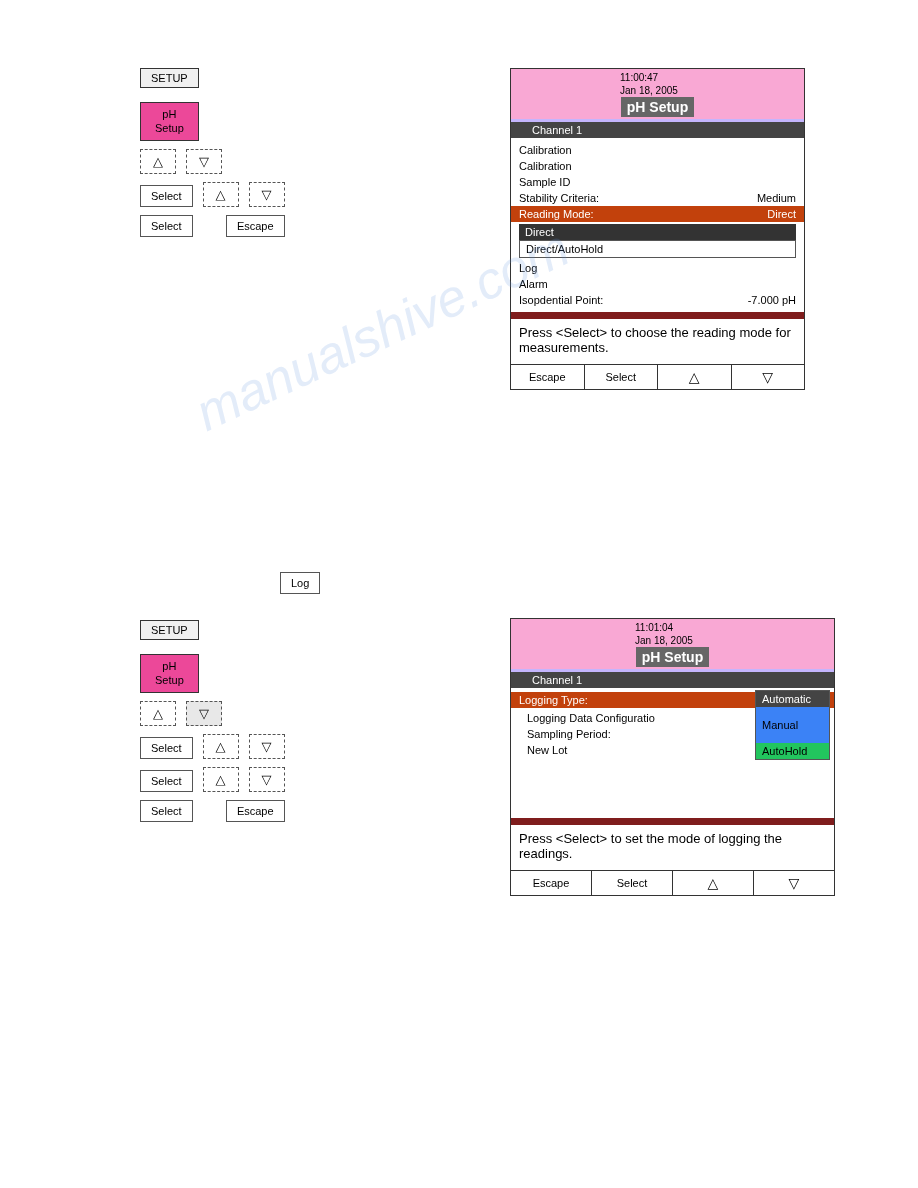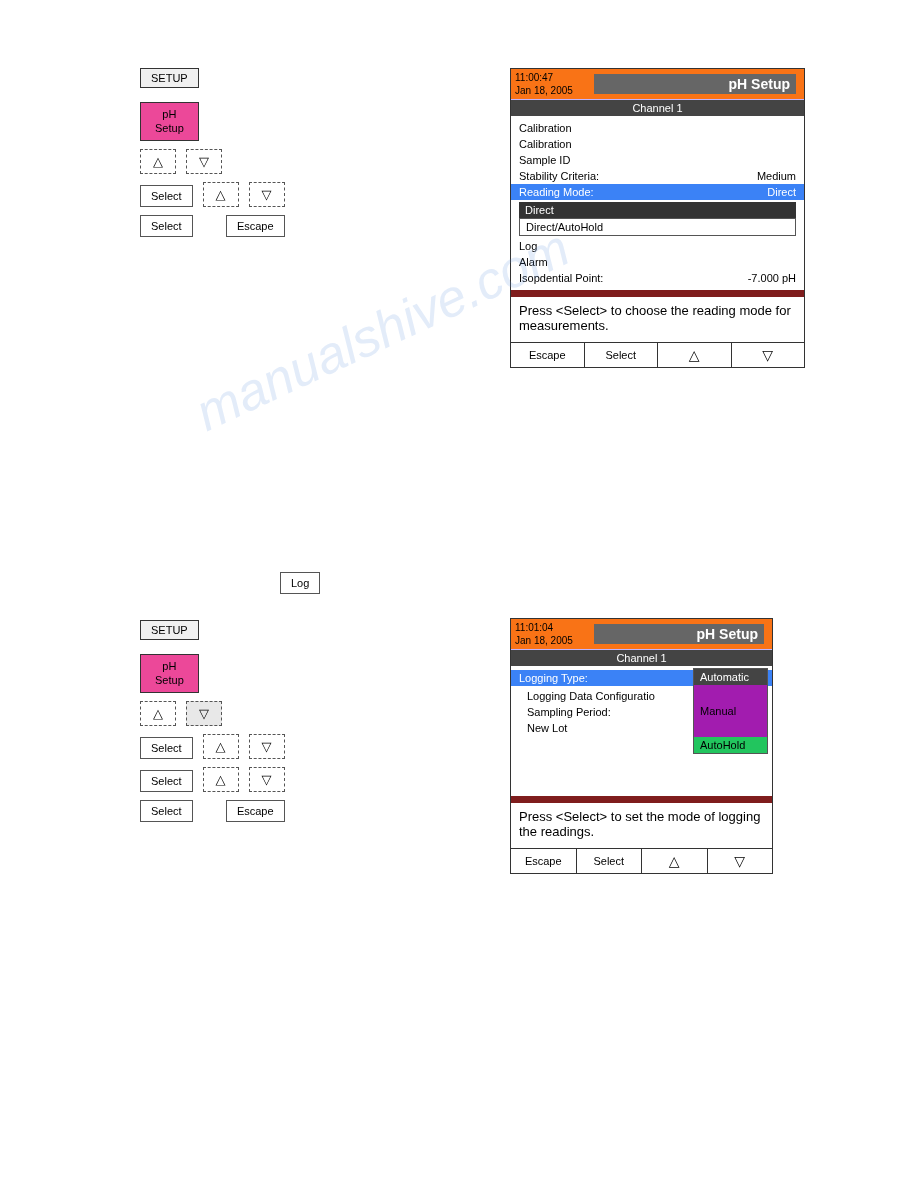--- a/index.html
+++ b/index.html
@@ -102,23 +102,24 @@
       top: 68px;
       left: 510px;
       width: 295px;
       border: 1px solid #333;
       background: #fff;
     }
 
     .ph-panel-header {
       display: flex;
       align-items: center;
-      background: #f97316;
-      border-bottom: 1px solid #c4b5fd;
+      background: #f9a8d4;
+      border-bottom: 3px solid #c4b5fd;
       padding: 2px 4px;
+      flex-direction: column;
     }
 
     .ph-panel-time {
       font-size: 10px;
       line-height: 1.3;
       min-width: 75px;
     }
 
     .ph-panel-title {
       flex: 1;
@@ -128,40 +129,39 @@
       background: #666;
       color: #fff;
       padding: 2px 6px;
       margin: 0 4px;
     }
 
     .ph-panel-channel {
       background: #444;
       color: #fff;
       font-size: 11px;
-      padding: 2px 6px;
+      padding: 2px 21px;
       display: block;
       width: 100%;
-      text-align: center;
     }
 
     .ph-menu-list {
       padding: 4px 0;
       min-height: 130px;
     }
 
     .ph-menu-item {
       padding: 2px 8px;
       font-size: 11px;
       display: flex;
       justify-content: space-between;
     }
 
     .ph-menu-item.highlighted {
-      background: #3b82f6;
+      background: #c2410c;
       color: #fff;
       justify-content: space-between;
     }
 
     .ph-hint-box {
       border-top: 7px solid #7f1d1d;
       padding: 6px 8px;
       font-size: 13px;
       min-height: 52px;
     }
@@ -215,21 +215,21 @@
       position: absolute;
       top: 620px;
       left: 140px;
     }
 
     
     .ph-panel-bottom {
       position: absolute;
       top: 618px;
       left: 510px;
-      width: 263px;
+      width: 325px;
       border: 1px solid #333;
       background: #fff;
     }
   </style>
 </head>
 <body>
 
 <div class="watermark">manualshive.com</div>
 
 <div class="keyboard-area-top">
@@ -372,21 +372,21 @@
         </div>
         <div class="ph-menu-item">
           <span>Sampling Period:</span>
         </div>
         <div class="ph-menu-item">
           <span>New Lot</span>
         </div>
       </div>
       <div style="border:1px solid #555; min-width:75px; margin-right:4px; margin-top:-20px;">
         <div style="background:#444;color:#fff;padding:2px 6px;font-size:11px;">Automatic</div>
-        <div style="padding:20px 6px;font-size:11px;background:#a21caf;">Manual</div>
+        <div style="padding:12px 6px;font-size:11px;background:#3b82f6;">Manual</div>
         <div style="padding:2px 6px;font-size:11px;background:#22c55e;">AutoHold</div>
       </div>
     </div>
   </div>
 
   <div class="ph-hint-box">Press &lt;Select&gt; to set the mode of logging the readings.</div>
 
   <div class="ph-footer">
     <button class="ph-footer-btn">Escape</button>
     <button class="ph-footer-btn">Select</button>

